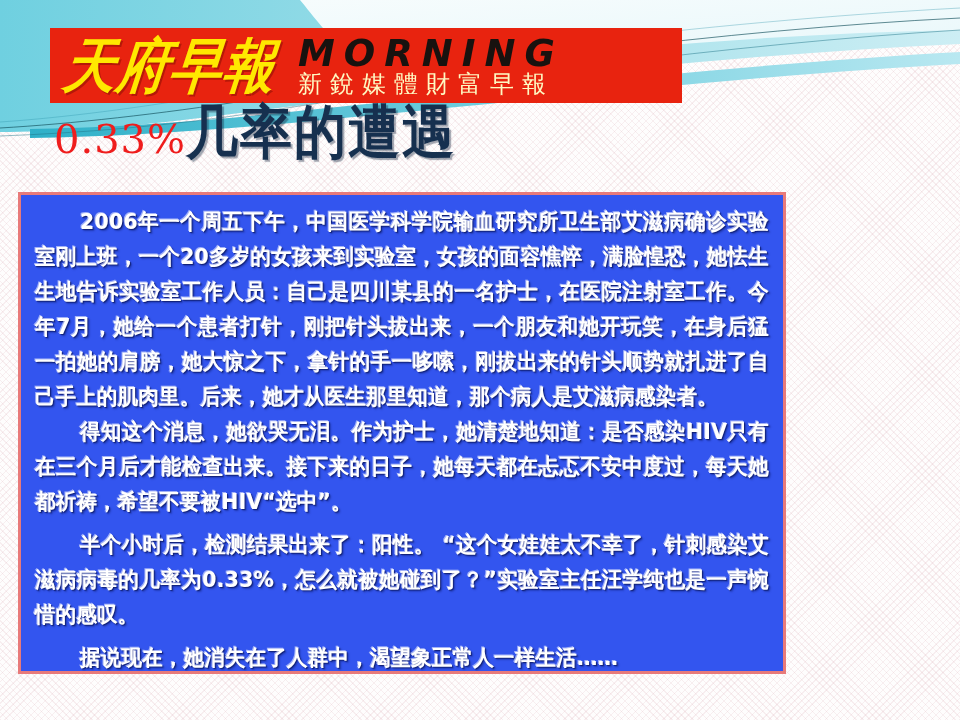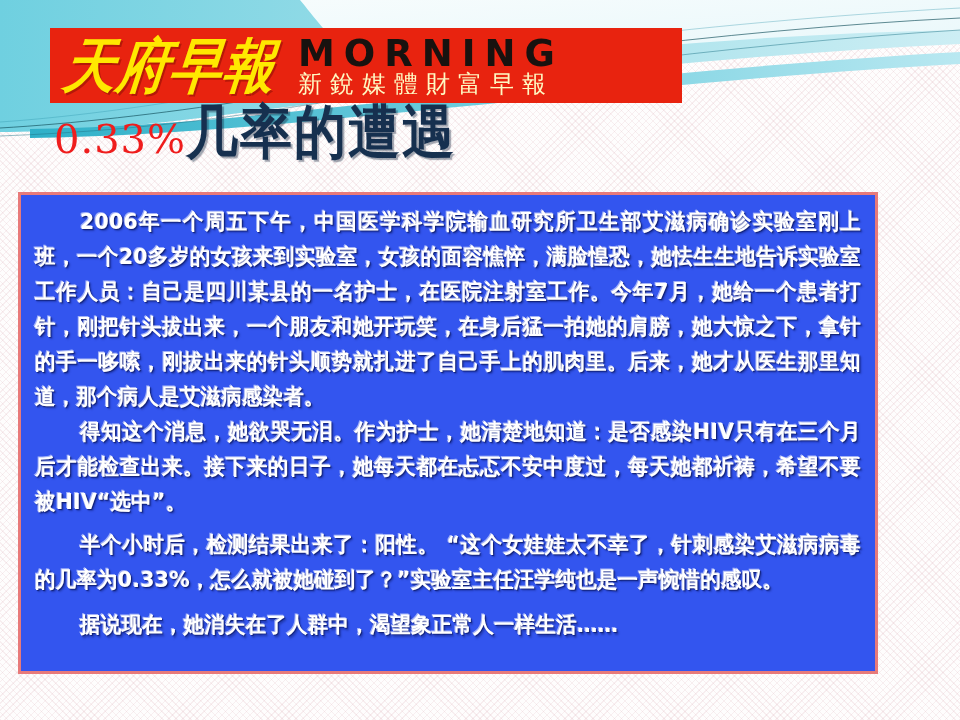--- a/index.html
+++ b/index.html
@@ -77,20 +77,21 @@
     justify-content: center;
     line-height: 1;
   }
   .masthead-morning {
     color: #18120f;
     font-family: "DejaVu Sans", sans-serif;
     font-weight: bold;
     font-size: 37px;
     letter-spacing: 9px;
     white-space: nowrap;
+    font-style: italic;
   }
   .masthead-sub {
     color: #fef9c3;
     font-family: Liberation Serif, serif;
     font-size: 24px;
     letter-spacing: 8px;
     white-space: nowrap;
   }
 
   
@@ -121,21 +122,21 @@
     text-shadow: 2px 2px 1px rgba(20,35,60,0.40);
     transform: scale(1.0, 1.12);
     transform-origin: left bottom;
   }
 
   
   .content-box {
     position: absolute;
     left: 18px;
     top: 192px;
-    width: 860px;
+    width: 768px;
     height: 482px;
     background: #3355ef;
     border: 3px solid #e87a7a;
     box-sizing: border-box;
     z-index: 3;
     padding: 10px 14px 8px 14px;
     overflow: hidden;
   }
   .para {
     color: #ffffff;

